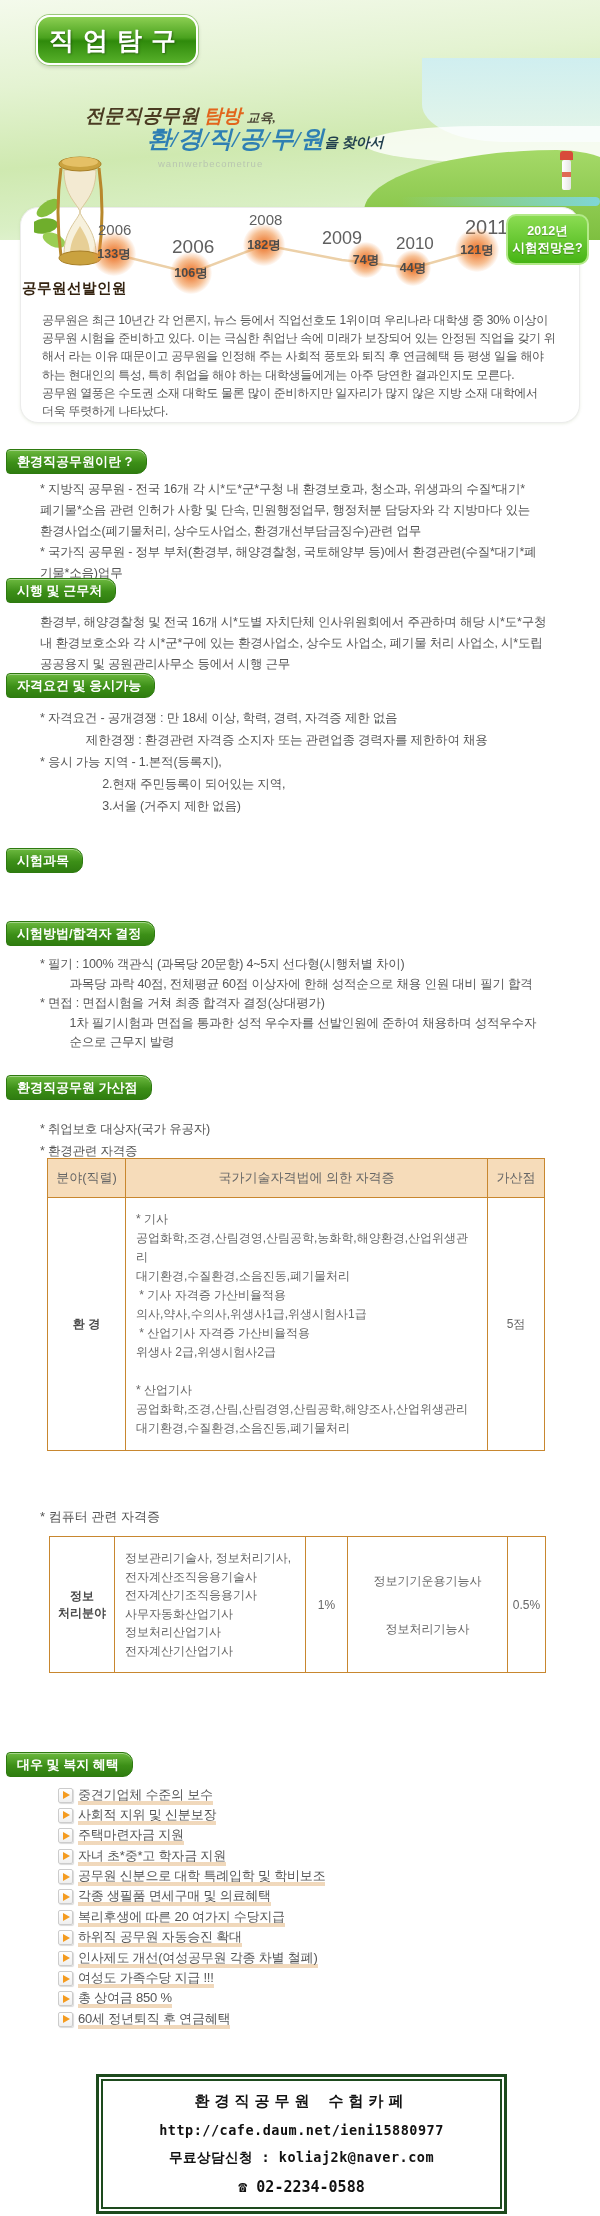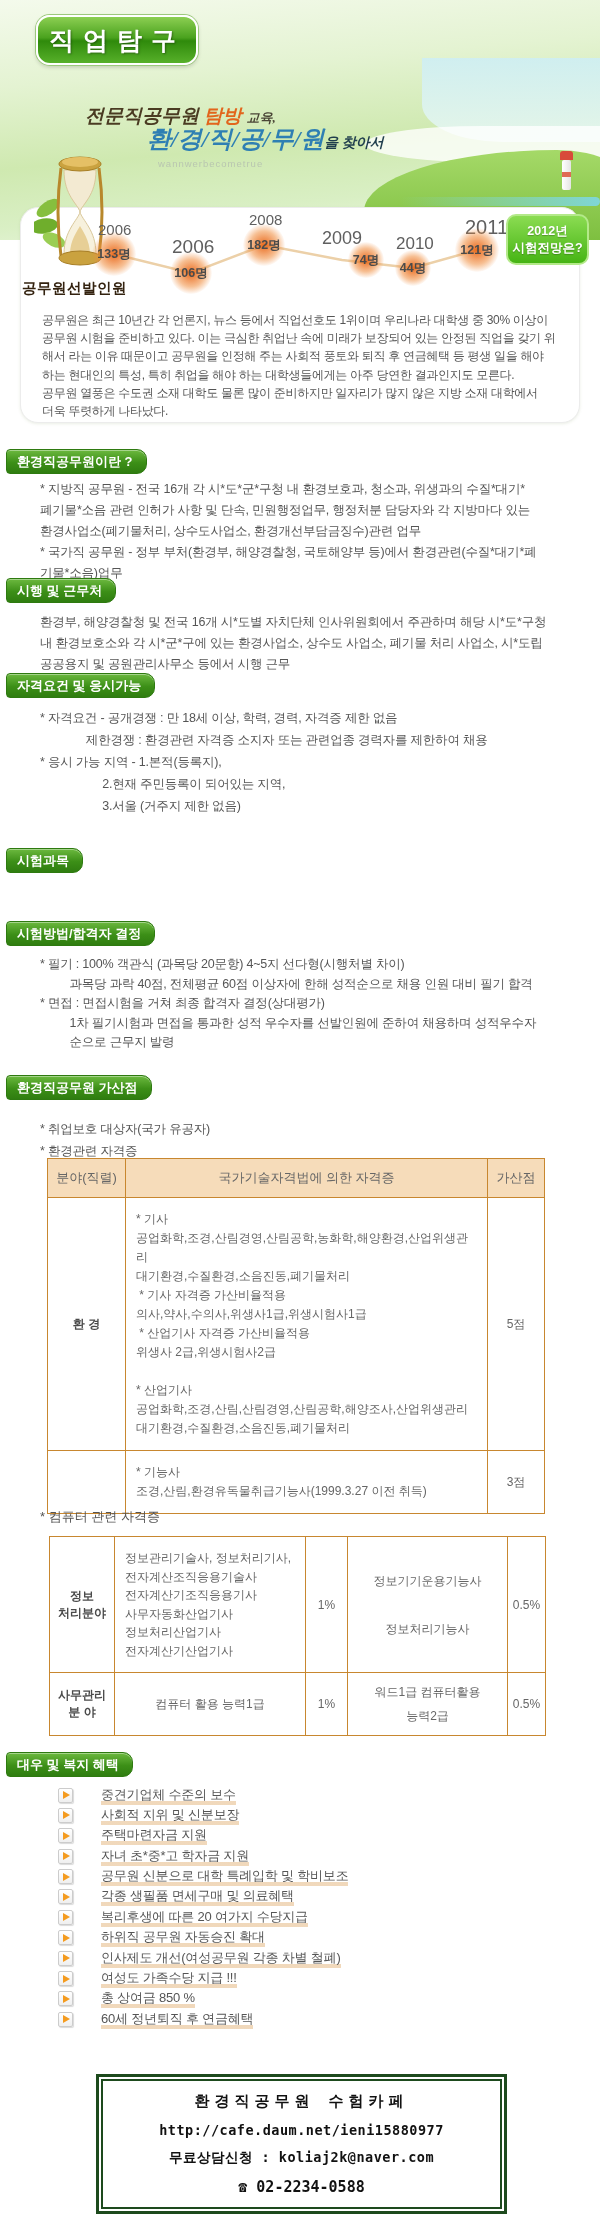--- a/index.html
+++ b/index.html
@@ -82,21 +82,21 @@
   td.certs{padding:12px 10px;white-space:pre-wrap;line-height:19px;vertical-align:middle;}
   td.pts,td.rate{text-align:center;}
   .t1 .r1{height:229px;} .t1 .r2{height:56px;}
   .t2 .r1{height:121px;} .t2 .r2{height:63px;}
   .t2 td.certs2{text-align:center;white-space:pre-line;line-height:24px;padding:6px;}
   .t2 td.certs{line-height:18.5px;}
   .comp-label{position:absolute;left:40px;top:1508px;font-size:13px;color:#555;}
 
   
   .benefits{position:absolute;left:58px;top:1788px;display:flex;flex-direction:column;gap:6.4px;}
-  .benefit{display:flex;align-items:center;gap:28px;height:14px;}
+  .benefit{display:flex;align-items:center;gap:5px;height:14px;}
   .b-icon{width:13px;height:13px;border:1px solid #ccc;border-radius:2px;position:relative;flex:none;
         background:linear-gradient(180deg,#fff,#efefef);box-shadow:1px 1px 1px rgba(0,0,0,.15);}
   .b-icon::after{content:"";position:absolute;left:4px;top:2.5px;border-left:7px solid #f49b1f;
         border-top:4px solid transparent;border-bottom:4px solid transparent;}
   .benefit span{font-size:13px;color:#555;letter-spacing:-.2px;
         background:linear-gradient(to top,rgba(226,178,120,.5) 4px,transparent 4px);padding-bottom:1px;}
 
   
   .footer{position:absolute;left:96px;top:2074px;width:411px;height:140px;background:#fff;
         border:3px solid #1d4a1d;box-sizing:border-box;}
@@ -222,26 +222,20 @@
  * 기사 자격증 가산비율적용
 의사,약사,수의사,위생사1급,위생시험사1급
  * 산업기사 자격증 가산비율적용
 위생사 2급,위생시험사2급
 
 * 산업기사
 공업화학,조경,산림,산림경영,산림공학,해양조사,산업위생관리
 대기환경,수질환경,소음진동,폐기물처리</td>
       <td class="pts">5점</td>
     </tr>
-    <tr class="r2">
-      <td class="field"></td>
-      <td class="certs">* 기능사
-조경,산림,환경유독물취급기능사(1999.3.27 이전 취득)</td>
-      <td class="pts">3점</td>
-    </tr>
   </tbody>
     </table>
 
   <div class="comp-label">* 컴퓨터 관련 자격증</div>
 
   <table class="t2">
     <colgroup>
         <col class="c1">
         <col class="c2">
         <col class="c3">
@@ -257,29 +251,20 @@
 전자계산기조직응용기사
 사무자동화산업기사
 정보처리산업기사
 전자계산기산업기사</td>
       <td class="rate">1%</td>
       <td class="certs2">정보기기운용기능사
 
 정보처리기능사</td>
       <td class="rate">0.5%</td>
     </tr>
-    <tr class="r2">
-      <td class="field">사무관리
-분 야</td>
-      <td class="certs" style="text-align:center">컴퓨터 활용 능력1급</td>
-      <td class="rate">1%</td>
-      <td class="certs2">워드1급 컴퓨터활용
-능력2급</td>
-      <td class="rate">0.5%</td>
-    </tr>
   </tbody>
     </table>
 
   <div class="badge bd7">대우 및 복지 혜택</div>
   <div class="benefits">
     <div class="benefit">
         <div class="b-icon"></div>
         <span>중견기업체 수준의 보수</span>
       </div>
     <div class="benefit">

